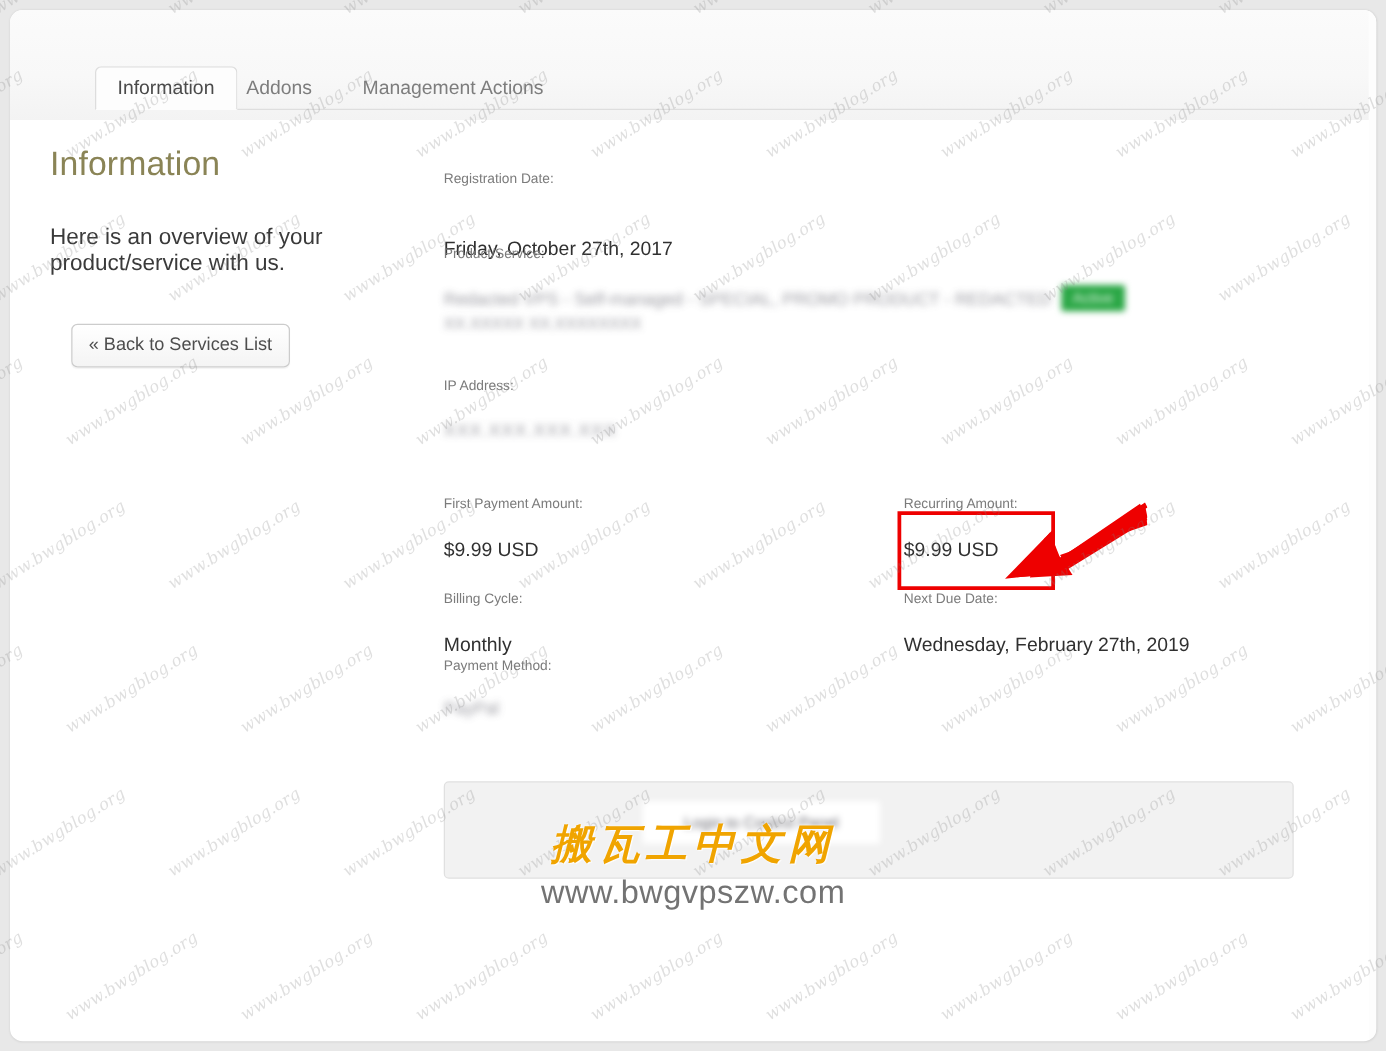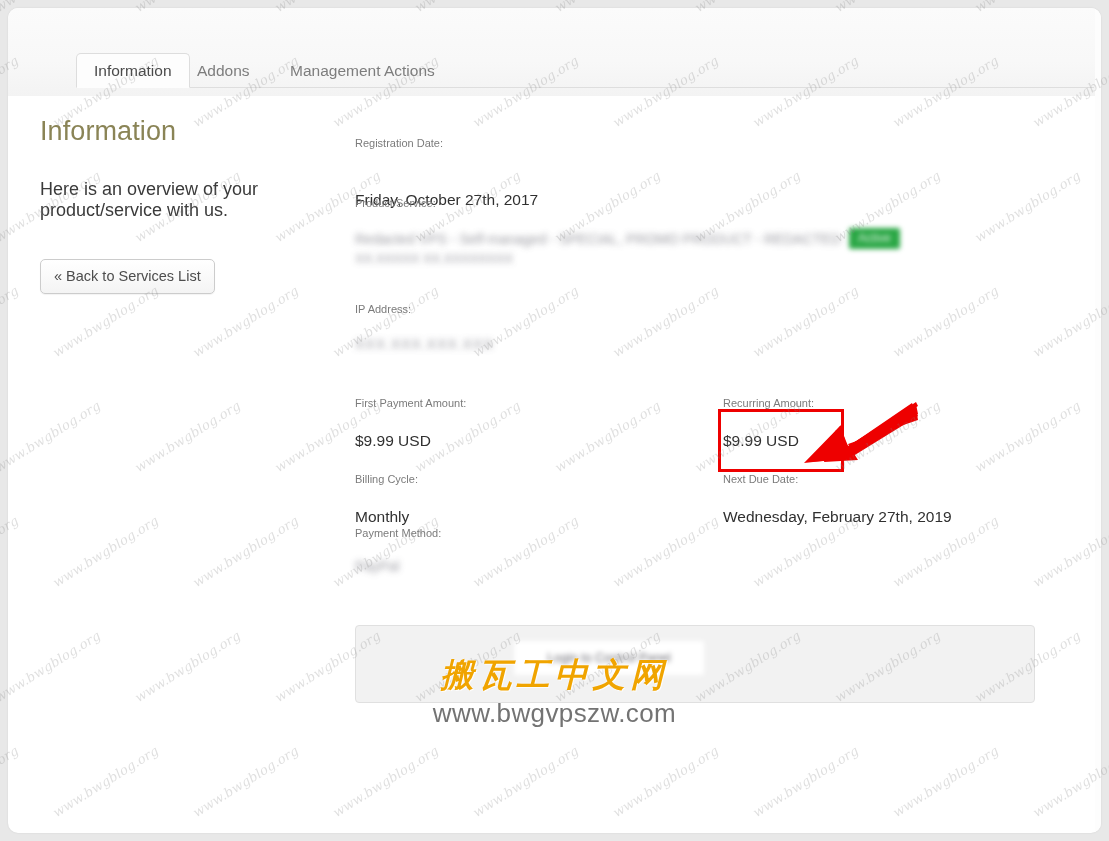--- a/index.html
+++ b/index.html
@@ -105,20 +105,21 @@
     display: inline-block;
     padding: 8px 13px 9px 13px;
     font-size: 14.5px;
     color: #4d4d4d;
     background: linear-gradient(180deg, #ffffff 0%, #f4f4f4 100%);
     border: 1px solid #cccccc;
     border-radius: 5px;
     cursor: pointer;
     box-shadow: 0 1px 1px rgba(0,0,0,0.05);
     white-space: nowrap;
+    margin-left: 17px;
   }
 
   
   #details { position: absolute; left: 347px; top: 126px; width: 700px; z-index: 12; }
   .field-label {
     font-size: 11px;
     color: #7b7b7b;
     line-height: 18px;
   }
   .field-value {

